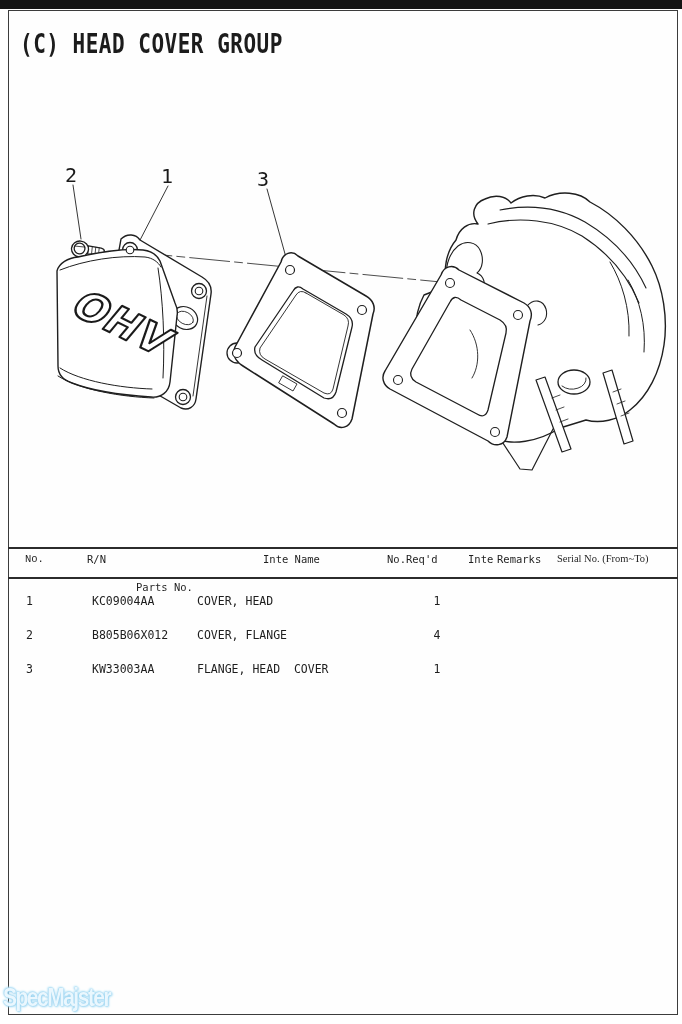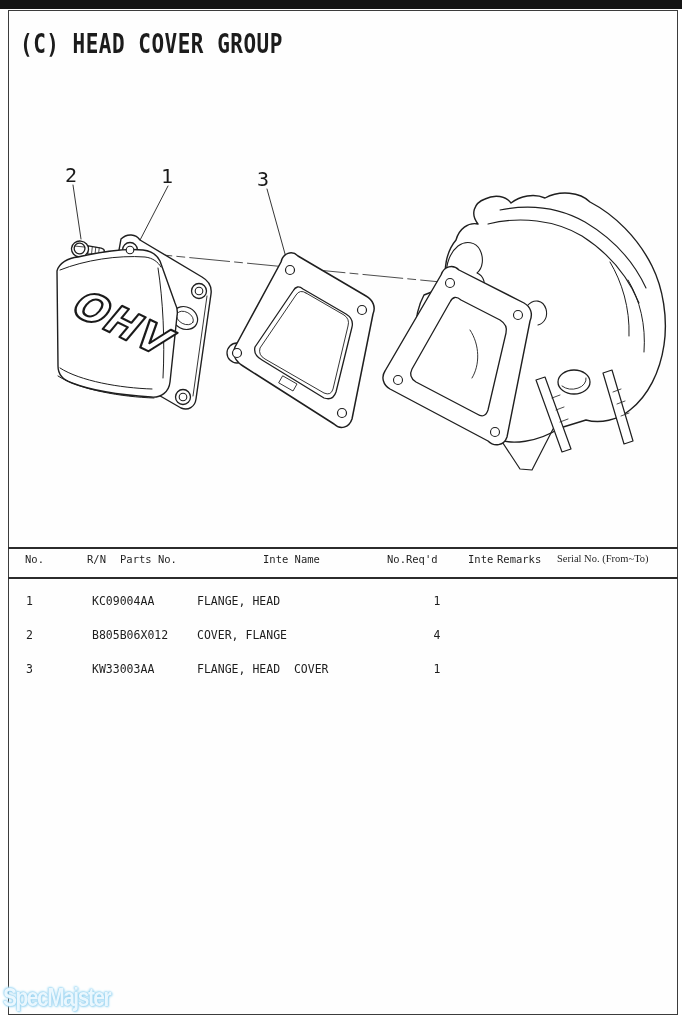--- a/index.html
+++ b/index.html
@@ -15,21 +15,21 @@
     position:absolute;left:20px;top:29px;font-size:21px;font-weight:600;
     letter-spacing:.5px;white-space:pre;color:#1c1c1c;
     transform:scaleY(1.25);transform-origin:0 0;
   }
   svg.diagram{position:absolute;left:0;top:140px;width:682px;height:400px;}
   svg.diagram *{vector-effect:non-scaling-stroke;}
   .hline{position:absolute;left:8px;width:670px;height:2px;background:#2b2b2b;}
   .hl-1{top:547px;}
   .hl-2{top:577px;}
   .th{position:absolute;top:553px;font-size:10.5px;font-weight:500;white-space:pre;color:#1f1f1f;}
-  .th-no{left:25px;}.th-rn{left:60px;padding-left:27px;}.th-pn{left:120px;}.th-name{left:263px;}
+  .th-no{left:25px;font-family:Liberation Mono, monospace;}.th-rn{left:60px;padding-left:27px;}.th-pn{left:136px;margin-top:28px;}.th-name{left:263px;}
   .th-req{left:387px;}.th-inte{left:468px;}.th-rem{left:497px;text-align:right;}.th-ser{left:557px;font-family:Liberation Serif, serif;}
   .cell{position:absolute;font-size:11.5px;white-space:pre;color:#1d1d1d;}
   .r0{top:594px;}.r1{top:628px;}.r2{top:662px;}
   .c-no{left:26px;}
   .c-pn{left:92px;text-align:right;}
   .c-name{left:197px;}
   .c-qty{left:430px;width:14px;text-align:center;}
   .watermark{
     position:absolute;left:3px;top:983px;
     font-family:"Liberation Sans","DejaVu Sans",sans-serif;
@@ -173,21 +173,21 @@
 <div class="th th-pn">Parts No.</div>
 <div class="th th-name">Inte Name</div>
 <div class="th th-req">No.Req'd</div>
 <div class="th th-inte">Inte</div>
 <div class="th th-rem">Remarks</div>
 <div class="th th-ser">Serial No. (From~To)</div>
 
 <div>
   <span class="cell r0 c-no">1</span>
   <span class="cell r0 c-pn">KC09004AA</span>
-  <span class="cell r0 c-name">FLANGE, HEAD</span>
+  <span class="cell r0 c-name">COVER, HEAD</span>
   <span class="cell r0 c-qty">1</span>
 </div>
 <div>
   <span class="cell r1 c-no">2</span>
   <span class="cell r1 c-pn">B805B06X012</span>
   <span class="cell r1 c-name">COVER, FLANGE</span>
   <span class="cell r1 c-qty">4</span>
 </div>
 <div>
   <span class="cell r2 c-no">3</span>

